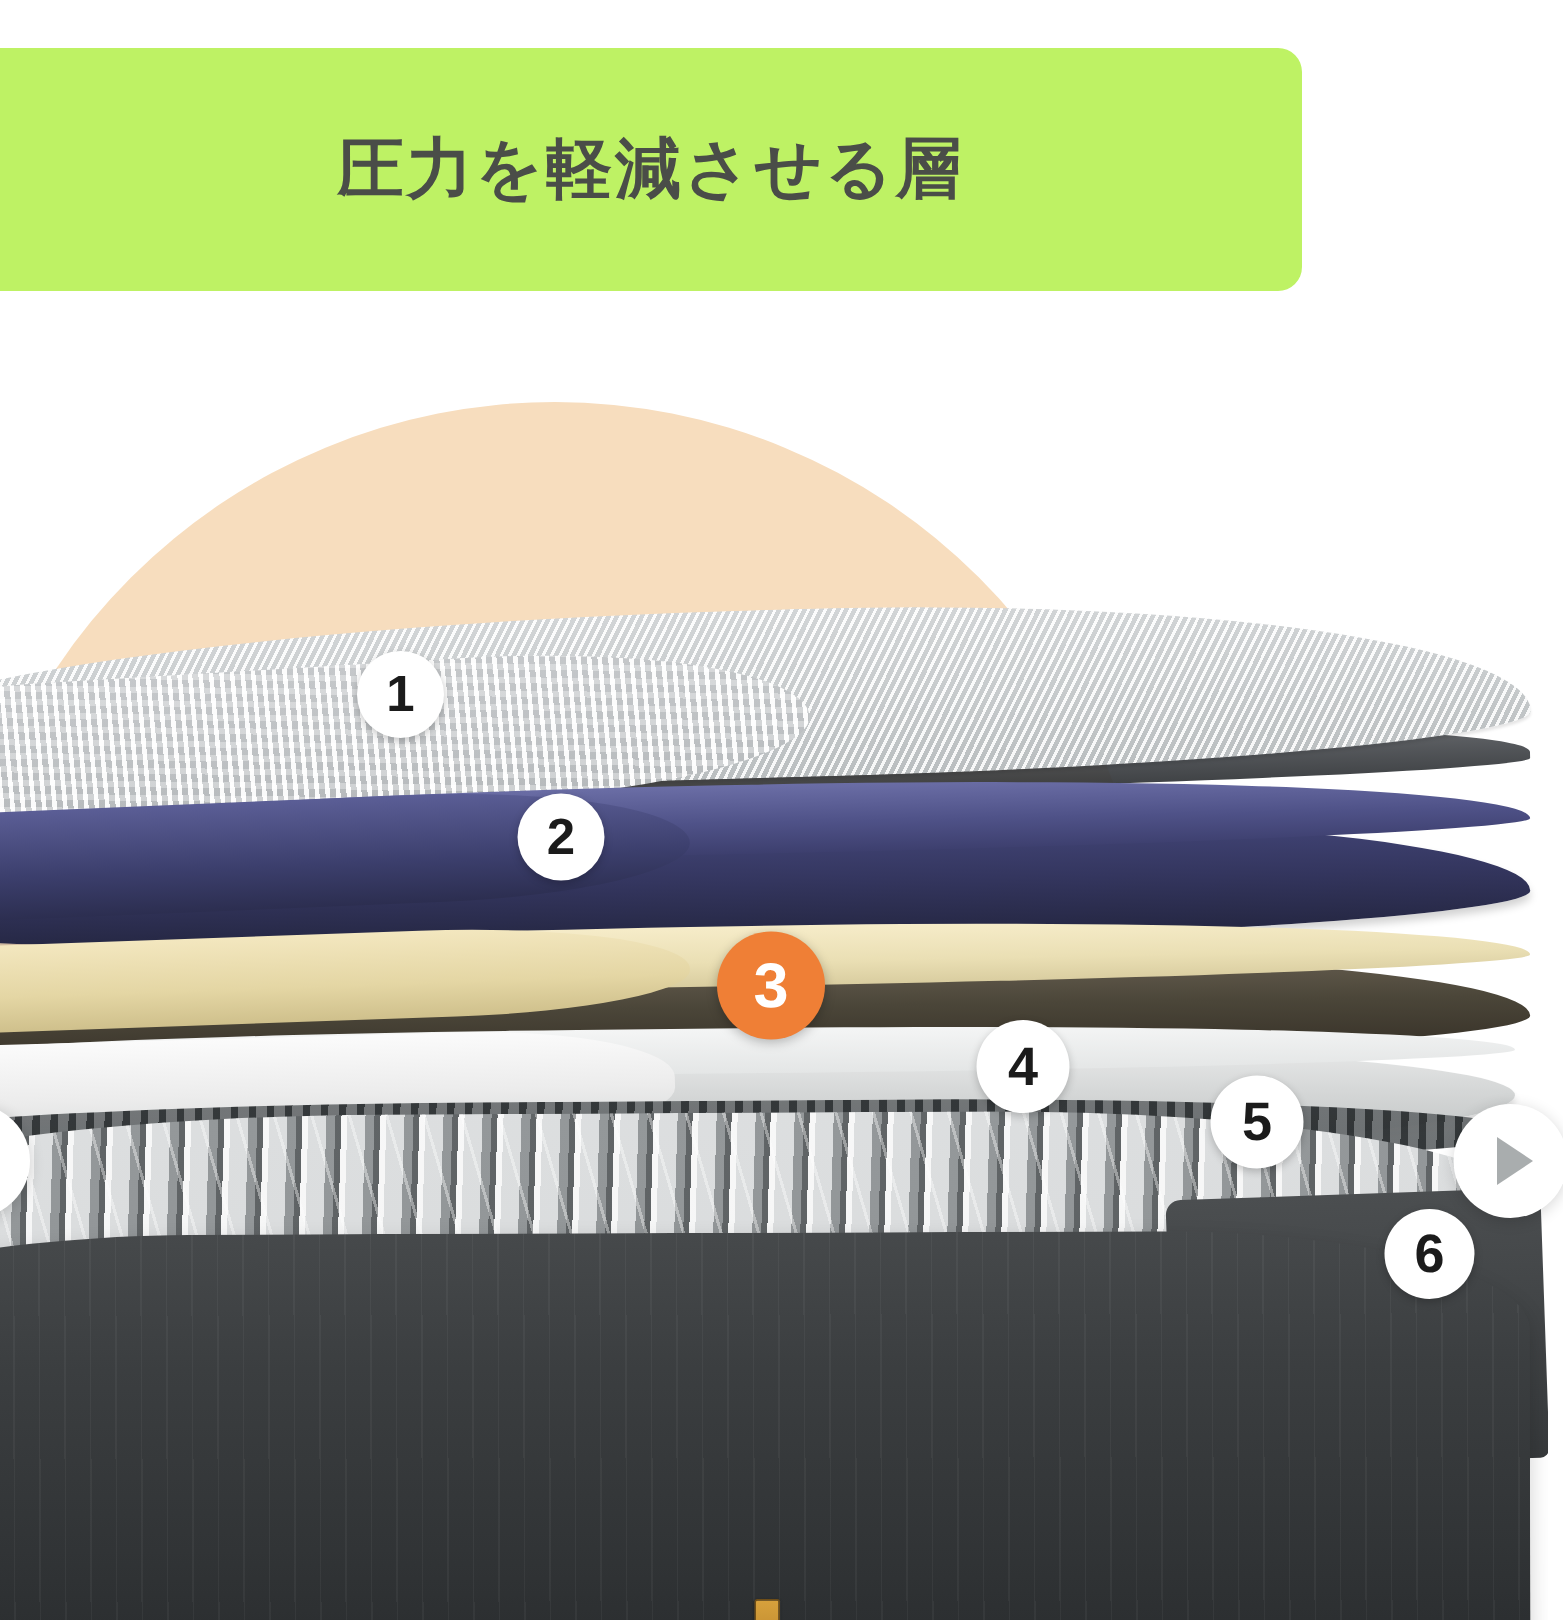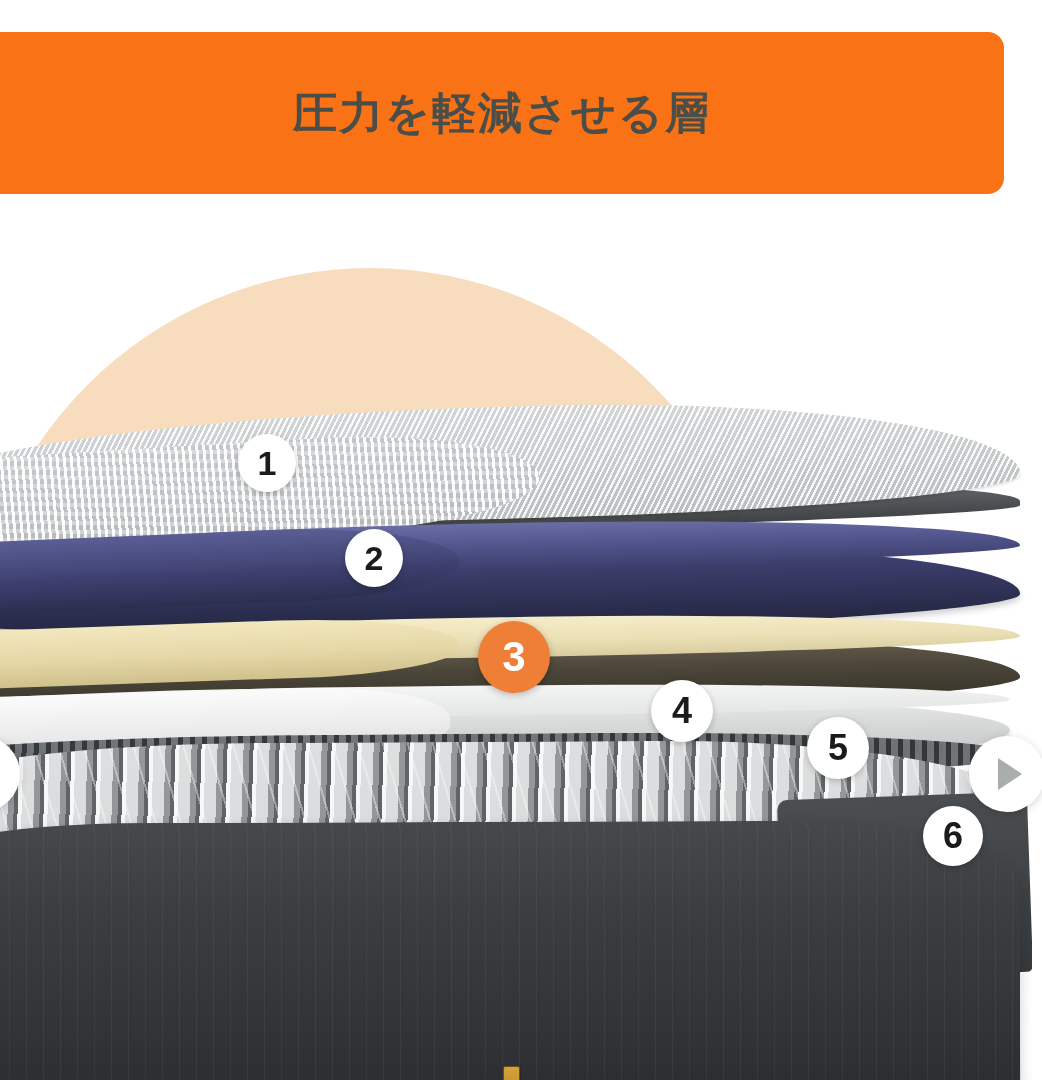--- a/index.html
+++ b/index.html
@@ -6,22 +6,22 @@
   html,body{margin:0;padding:0;background:#ffffff;}
   body{
     width:1042px;height:1080px;overflow:hidden;position:relative;
     font-family:"Liberation Sans","DejaVu Sans",sans-serif;
     -webkit-font-smoothing:antialiased;
   }
   #stage{position:absolute;inset:0;width:1042px;height:1080px;background:#fff;overflow:hidden;}
 
   
   .banner{
-    position:absolute;left:0;top:32px;width:1004px;height:162px;
-    background:#f97316;
+    position:absolute;left:0;top:32px;width:868px;height:162px;
+    background:#bef264;
     border-radius:0 16px 16px 0;
     display:flex;align-items:center;justify-content:center;
   }
   .banner-title{
     font-size:44px;font-weight:700;letter-spacing:2px;color:#4a4d48;
     line-height:1;white-space:nowrap;
   }
 
   
   .hero{position:absolute;left:0;top:194px;width:1042px;height:886px;overflow:hidden;background:#fff;}

